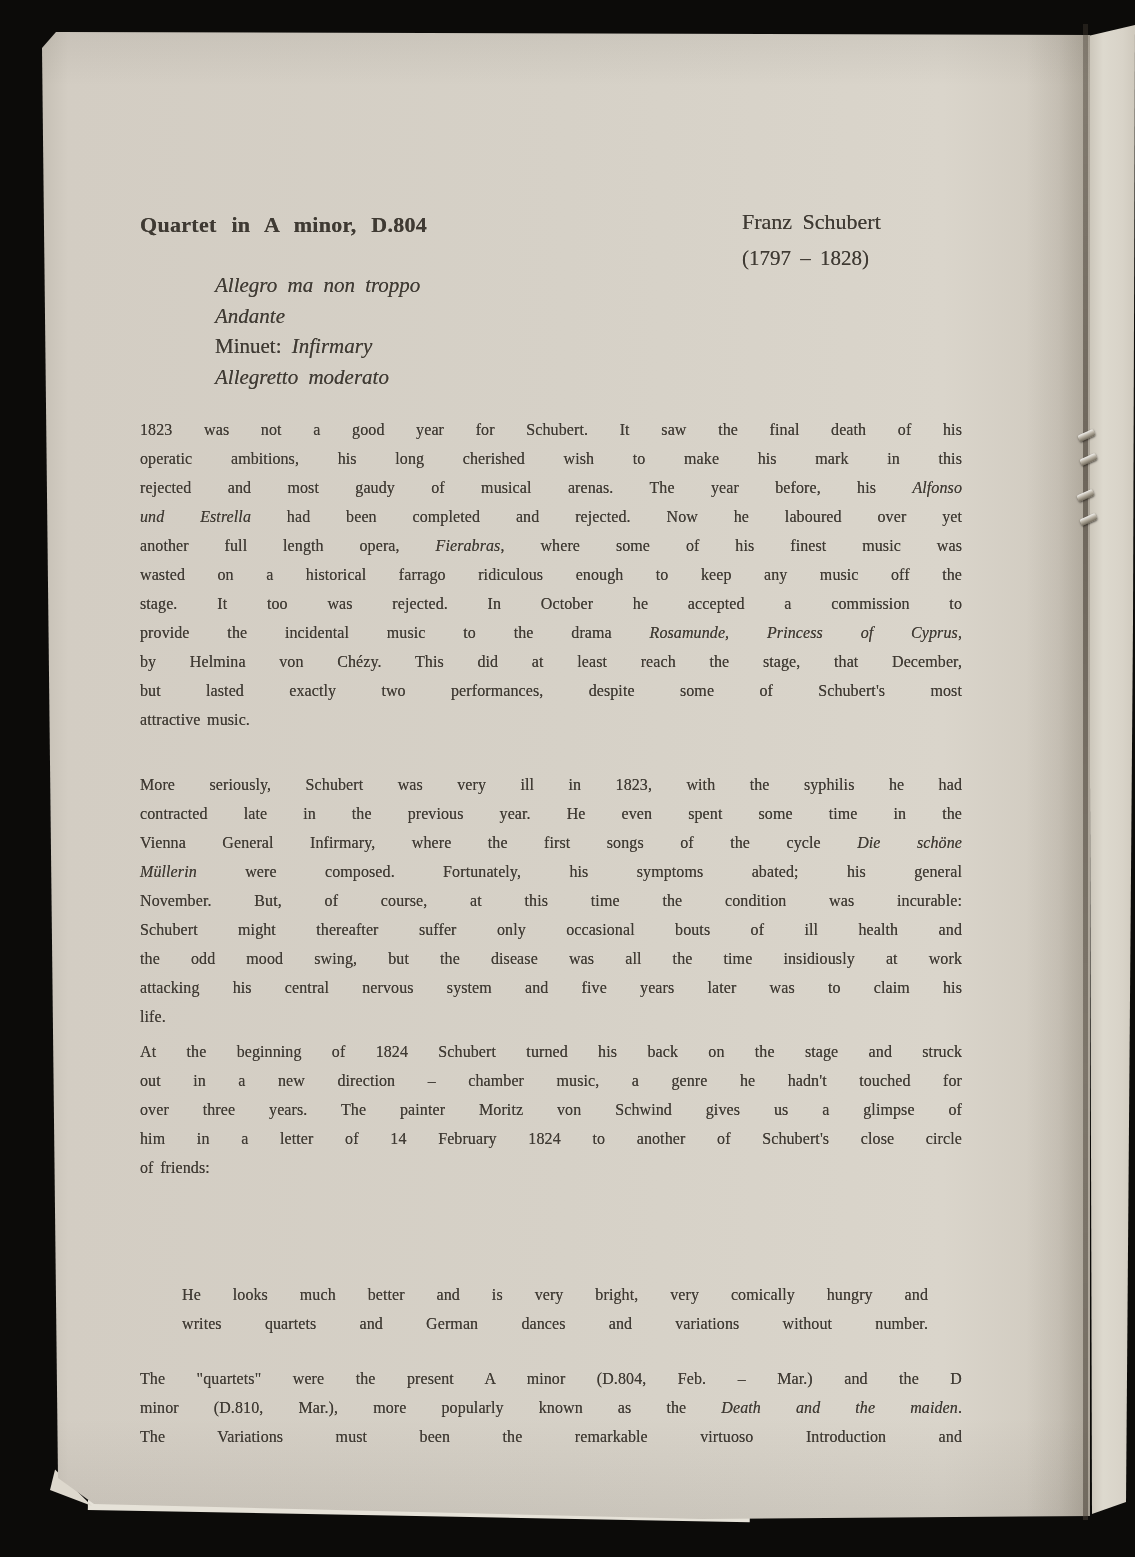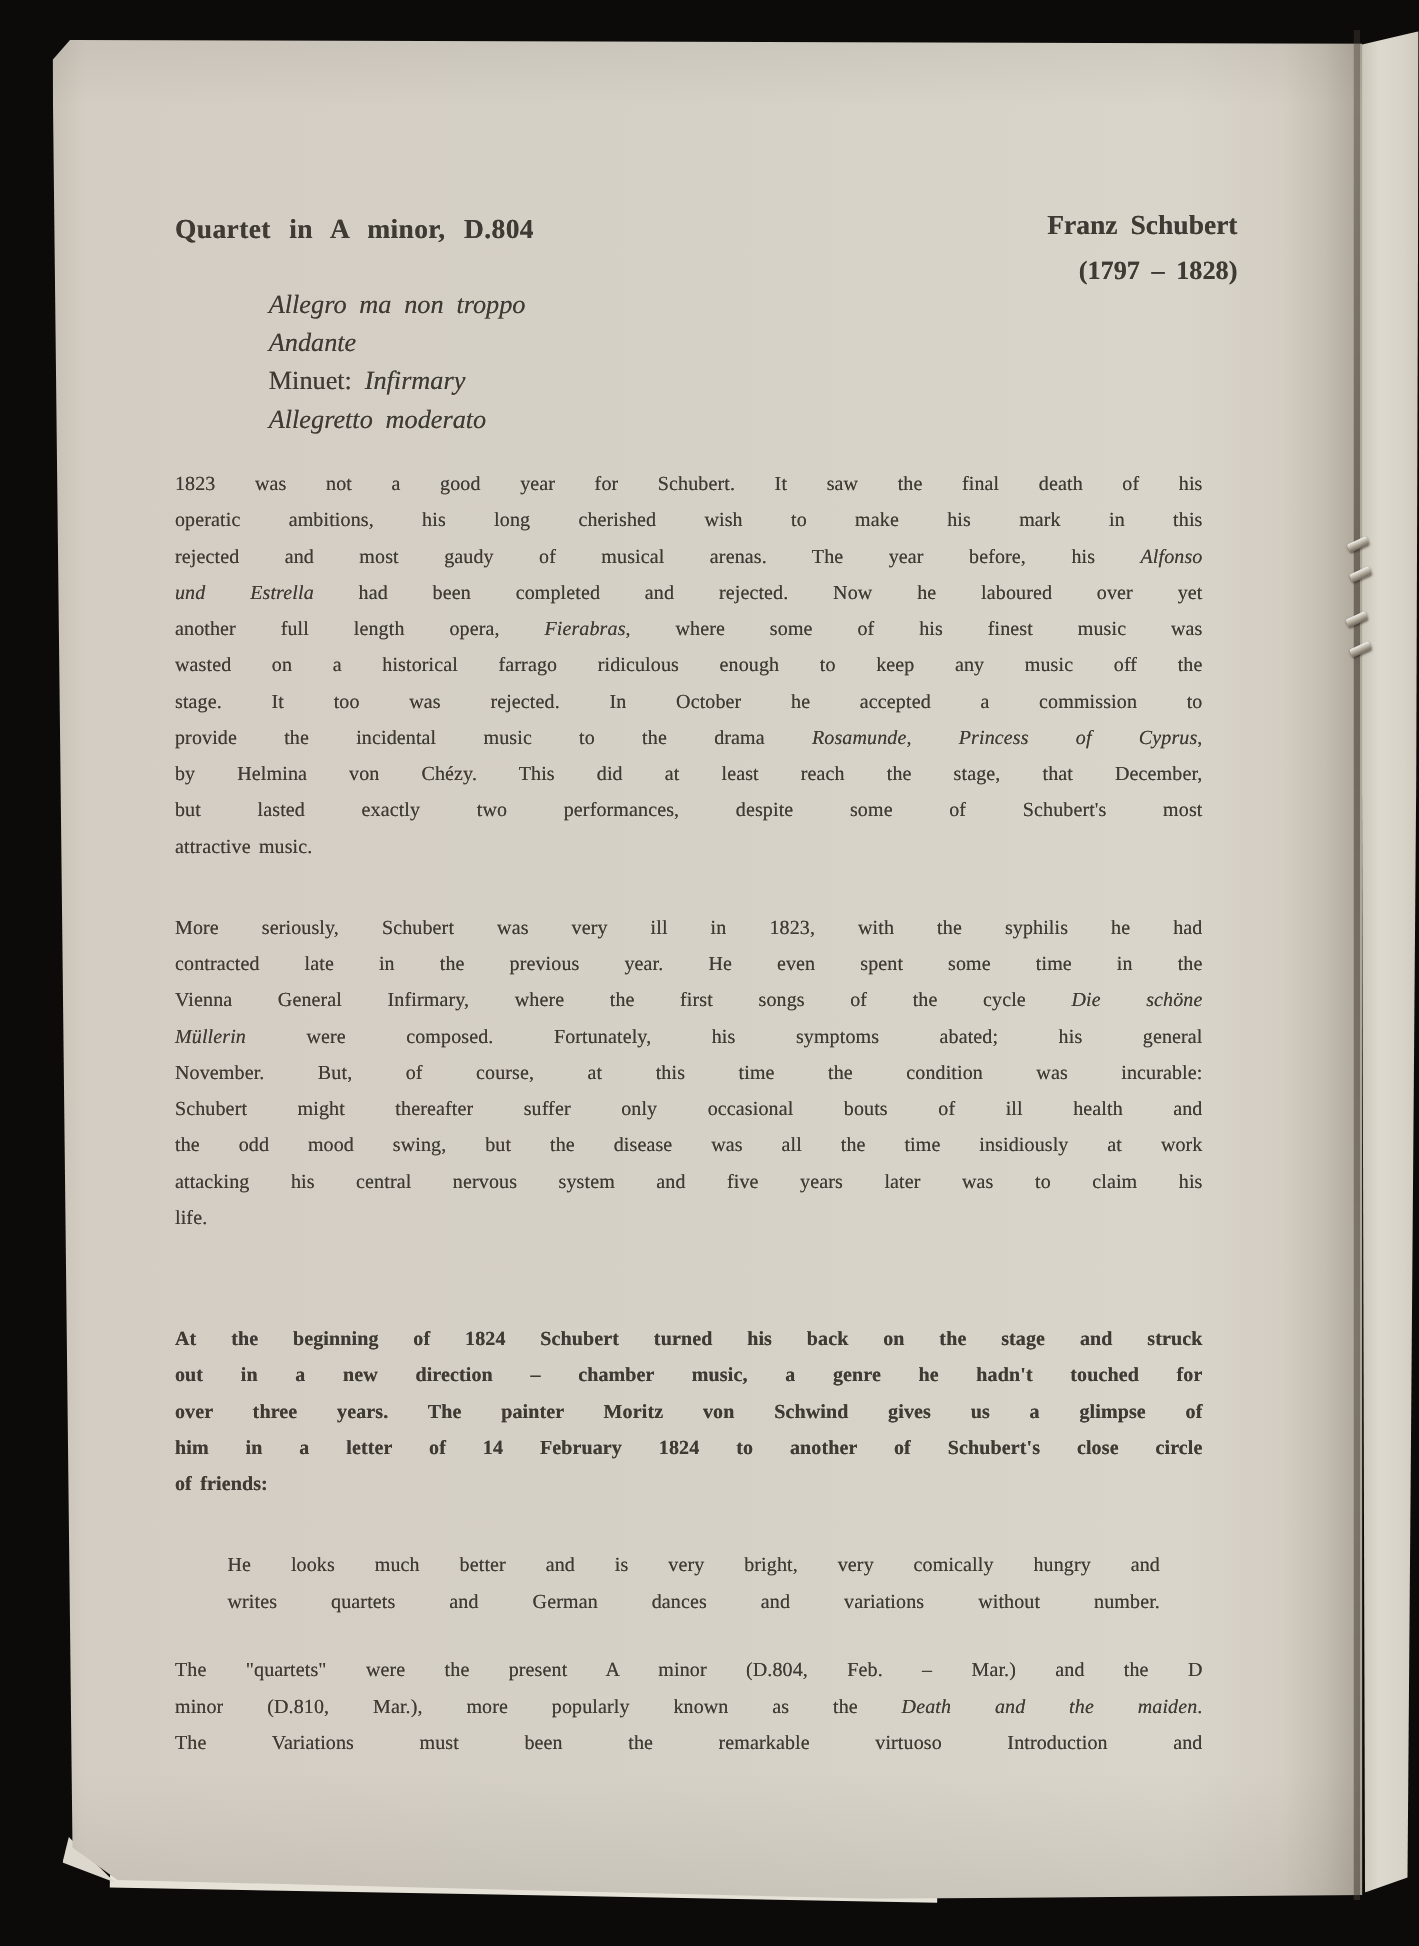--- a/index.html
+++ b/index.html
@@ -46,28 +46,28 @@
     position:absolute;left:1083px;top:24px;width:5px;height:1496px;z-index:3;
     background:linear-gradient(180deg,rgba(70,62,52,.40),rgba(70,62,52,.62) 30%,rgba(70,62,52,.48) 70%,rgba(70,62,52,.55));
     filter:blur(0.6px);
   }
   .staple{
     position:absolute;width:17px;height:7px;z-index:4;border-radius:2px;
     background:linear-gradient(180deg,#f2f1ee 0%,#b9b2a4 45%,#6e6759 100%);
     box-shadow:0 1px 2px rgba(20,16,10,0.65);
     transform:rotate(-24deg);
   }
-  .txt{position:absolute;color:var(--ink);text-shadow:0 0 0.5px rgba(63,58,51,0.75);}
+  .txt{position:absolute;color:var(--ink);text-shadow:0 0 0.5px rgba(63,58,51,0.75);margin-top:42px;}
   .title{
     left:98px;top:144px;font-size:22px;font-weight:bold;
     word-spacing:9px;letter-spacing:0.3px;
   }
   .composer{
-    left:700px;top:136px;width:248px;text-align:right;
-    font-weight:bold;font-size:22px;line-height:36px;word-spacing:5px;
+    left:700px;top:136px;width:248px;text-align:left;
+    font-weight:normal;font-size:22px;line-height:36px;word-spacing:5px;
   }
   .composer .dates{font-size:21px;word-spacing:4px;}
   .movements{left:173px;top:202px;font-size:21px;line-height:30.5px;word-spacing:5px;}
   .block{
     left:98px;width:822px;font-size:16px;line-height:29px;word-spacing:2.5px;letter-spacing:0.1px;
   }
   .line{text-align:justify;text-align-last:justify;}
   .line.last{text-align-last:left;}
   em{font-style:italic;}
 </style>
@@ -108,21 +108,21 @@
         <div class="line"><span>More seriously, Schubert was very ill in 1823, with the syphilis he had</span></div>
         <div class="line"><span>contracted late in the previous year.  He even spent some time in the</span></div>
         <div class="line"><span>Vienna General Infirmary, where the first songs of the cycle </span><em>Die schöne</em></div>
         <div class="line"><em>Müllerin</em><span> were composed.  Fortunately, his symptoms abated; his general</span></div>
         <div class="line"><span>November.  But, of course, at this time the condition was incurable:</span></div>
         <div class="line"><span>Schubert might thereafter suffer only occasional bouts of ill health and</span></div>
         <div class="line"><span>the odd mood swing, but the disease was all the time insidiously at work</span></div>
         <div class="line"><span>attacking his central nervous system and five years later was to claim his</span></div>
         <div class="line last"><span>life.</span></div>
       </div>
-      <div class="txt block" style="top: 1031px; font-weight: bold;">
+      <div class="txt block" style="top: 969px;">
         <div class="line"><span>At the beginning of 1824 Schubert turned his back on the stage and struck</span></div>
         <div class="line"><span>out in a new direction – chamber music, a genre he hadn't touched for</span></div>
         <div class="line"><span>over three years.  The painter Moritz von Schwind gives us a glimpse of</span></div>
         <div class="line"><span>him in a letter of 14 February 1824 to another of Schubert's close circle</span></div>
         <div class="line last"><span>of friends:</span></div>
       </div>
       <div class="txt block" style="top: 1212px; left: 140px; width: 746px;">
         <div class="line"><span>He looks much better and is very bright, very comically hungry and</span></div>
         <div class="line"><span>writes quartets and German dances and variations without number.</span></div>
       </div>

